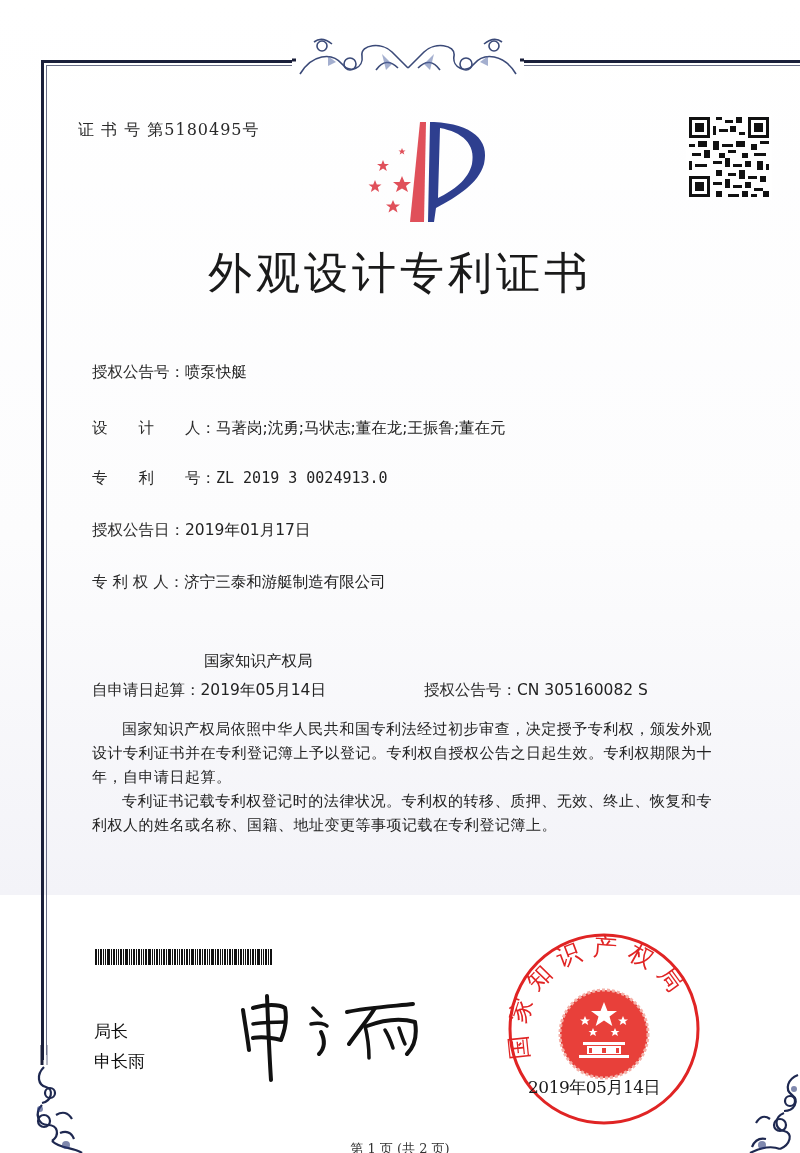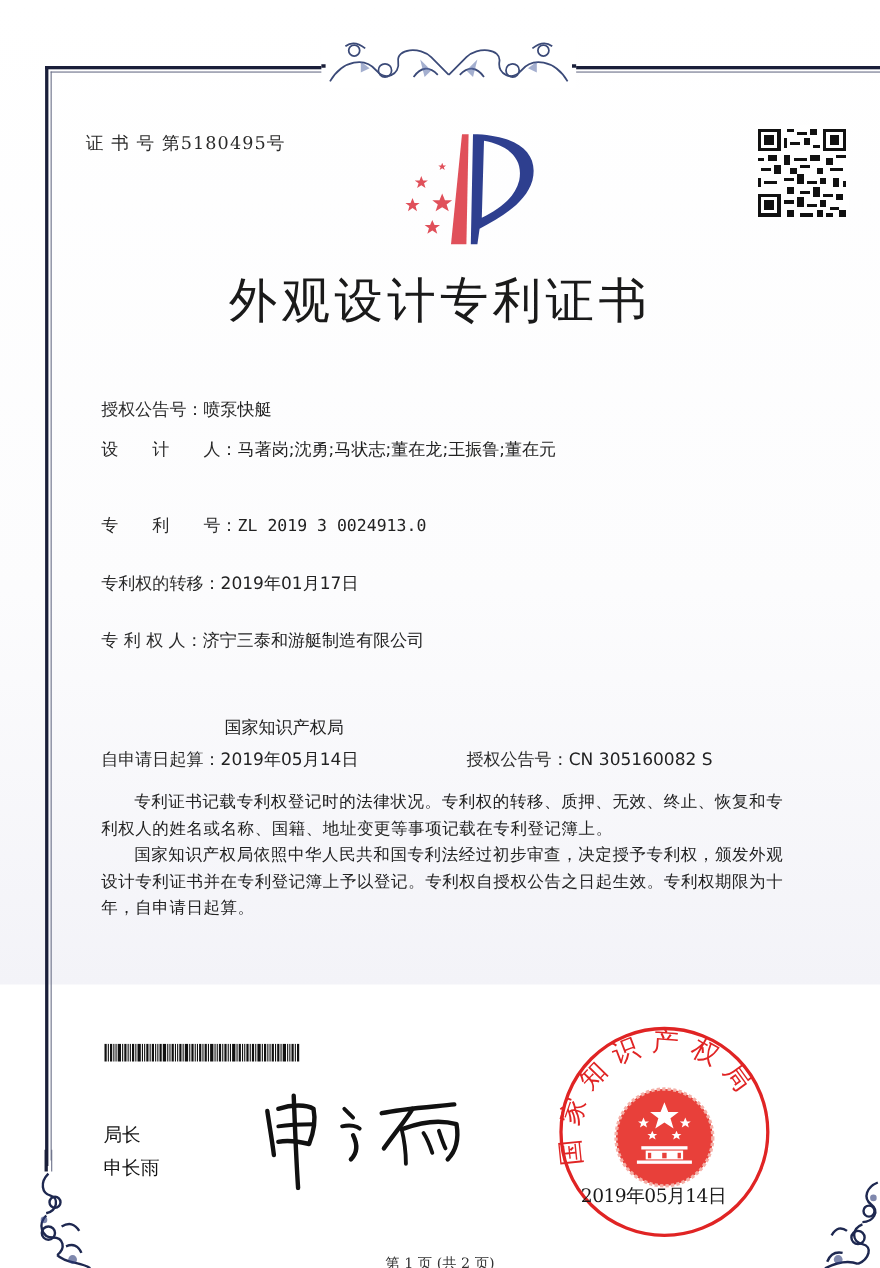--- a/index.html
+++ b/index.html
@@ -159,45 +159,45 @@
         <rect x="26" y="26" width="2" height="2"></rect>
         <rect x="22" y="27" width="2" height="1"></rect>
     </g>
   </svg>
 
   <div class="title">外观设计专利证书</div>
 
   <div class="field" style="top:362px;">
     <span class="label">授权公告号：</span><span class="value">喷泵快艇</span>
   </div>
-  <div class="field" style="top:399px;">
+  <div class="field" style="top:418px;">
     <span class="label">设　　计　　人：</span><span class="value">马著岗;沈勇;马状志;董在龙;王振鲁;董在元</span>
   </div>
   <div class="field" style="top:468px;">
     <span class="label">专　　利　　号：</span><span class="value" style="font-family:'DejaVu Sans Mono','Liberation Mono',monospace;font-size:15px;">ZL 2019 3 0024913.0</span>
   </div>
   <div class="field" style="top:520px;">
-    <span class="label">专利权的转移：</span><span class="value">2019年01月17日</span>
+    <span class="label">授权公告日：</span><span class="value">2019年01月17日</span>
   </div>
   <div class="field" style="top:572px;">
     <span class="label">专 利 权 人：</span><span class="value">济宁三泰和游艇制造有限公司</span>
   </div>
   <div class="field" style="top:651px; left:204px;">
     <span class="value">国家知识产权局</span>
   </div>
   <div class="field" style="top:680px;">
     <span class="label">自申请日起算：</span><span class="value">2019年05月14日</span>
   </div>
   <div class="field" style="top:680px; left:424px;">
     <span class="label">授权公告号：</span><span class="value">CN 305160082 S</span>
   </div>
 
   <div class="body-text" style="top:717px;">
+    <p>国家知识产权局依照中华人民共和国专利法经过初步审查，决定授予专利权，颁发外观设计专利证书并在专利登记簿上予以登记。专利权自授权公告之日起生效。专利权期限为十年，自申请日起算。</p>
     <p>专利证书记载专利权登记时的法律状况。专利权的转移、质押、无效、终止、恢复和专利权人的姓名或名称、国籍、地址变更等事项记载在专利登记簿上。</p>
-    <p>国家知识产权局依照中华人民共和国专利法经过初步审查，决定授予专利权，颁发外观设计专利证书并在专利登记簿上予以登记。专利权自授权公告之日起生效。专利权期限为十年，自申请日起算。</p>
   </div>
 
   <div class="barcode">
     <i style="width:2px"></i>
       <i style="width:1px"></i>
       <i style="width:2px"></i>
       <i style="width:1px"></i>
       <i style="width:1px"></i>
       <i style="width:3px"></i>
       <i style="width:1px"></i>

